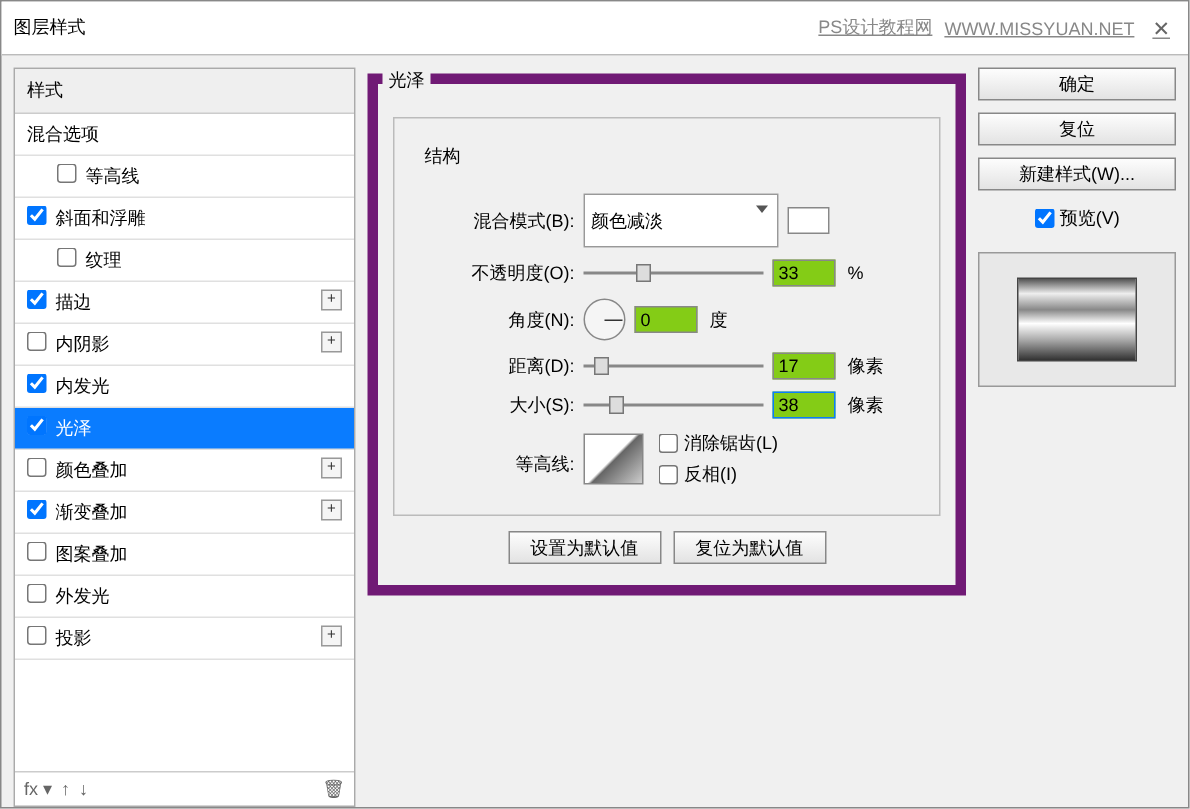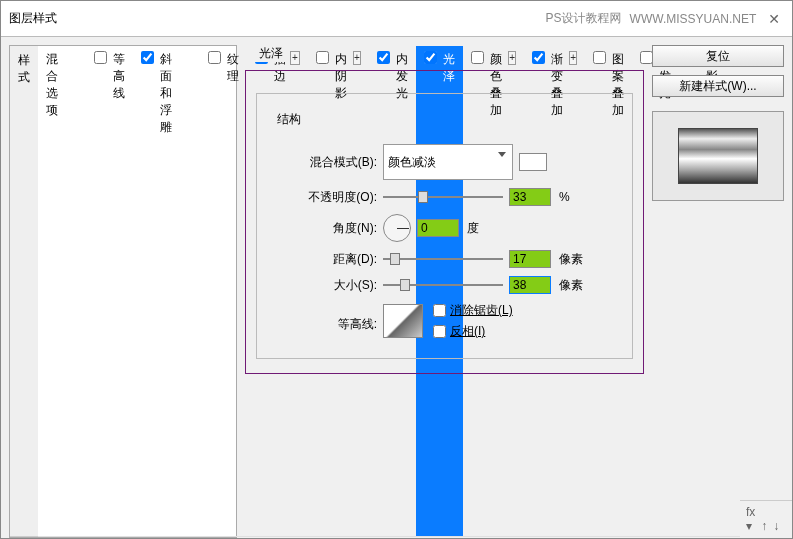--- a/index.html
+++ b/index.html
@@ -1,47 +1,47 @@
 <!DOCTYPE html>
 <html><head>
 <meta charset="utf-8">
 <style>
 *{box-sizing:border-box;margin:0;padding:0;font-family:"Microsoft YaHei","SimSun",sans-serif;font-size:12px;}
 body{background:#f0f0f0;width:793px;height:539px;overflow:hidden;border:1px solid #888;position:relative;}
 .titlebar{height:36px;background:#fff;border-bottom:1px solid #bbb;display:flex;align-items:center;padding:0 8px;justify-content:space-between;}
-.titlebar .right{display:flex;align-items:center;gap:8px;color:#888;font-size:11px;}
+.titlebar .right{display:flex;align-items:center;gap:8px;color:#888;font-size:11px;text-decoration:underline;}
 .close-x{font-size:14px;cursor:pointer;color:#666;padding:0 4px;}
 .body{display:flex;height:calc(100% - 28px);padding:8px;gap:8px;}
-.left-panel{width:228px;display:flex;flex-direction:row;border:1px solid #aaa;background:#fff;}
+.left-panel{width:228px;display:flex;flex-direction:column;border:1px solid #aaa;background:#fff;}
 .lp-header{padding:6px 8px;border-bottom:1px solid #ccc;background:#efefef;}
 .lp-row{display:flex;align-items:flex-start;padding:5px 8px;border-bottom:1px solid #e0e0e0;cursor:pointer;}
 .lp-row.sub{padding-left:28px;}
 .lp-row.sel{background:#0a7cff;color:#fff;}
 .lp-row input[type=checkbox]{margin-right:6px;}
 .lp-row .plus{margin-left:auto;border:1px solid #999;width:14px;height:14px;display:flex;align-items:center;justify-content:center;font-size:10px;line-height:1;background:#f5f5f5;color:#333;}
 .lp-footer{margin-top:auto;border-top:1px solid #ccc;padding:4px 6px;display:flex;align-items:flex-end;gap:6px;color:#666;}
 .lp-footer .spacer{flex:1;}
 .center{flex:1;position:relative;}
 .group-title{position:absolute;top:0;left:10px;background:#f0f0f0;padding:0 4px;z-index:2;}
-.group-box{border:1px solid #701a75;margin-top:25px;padding:14px 10px 14px 10px;}
+.group-box{border:7px solid #701a75;margin-top:4px;padding:14px 10px 14px 10px;}
 .sub-title{margin:-22px 0 8px 6px;display:inline-block;background:#f0f0f0;padding:0 4px;}
 .form-row{display:flex;align-items:center;margin:8px 0;gap:6px;}
 .form-label{width:110px;text-align:right;}
 .select{flex:0 0 130px;height:20px;border:1px solid #999;background:#fff;display:flex;align-items:center;padding:17px 4px;position:relative;}
 .select:after{content:"";position:absolute;right:6px;top:7px;border-left:4px solid transparent;border-right:4px solid transparent;border-top:5px solid #555;}
 .swatch{width:28px;height:18px;border:1px solid #888;background:#fff;}
 .slider{flex:0 0 120px;height:18px;position:relative;}
 .slider .track{position:absolute;top:8px;left:0;right:0;height:2px;background:#888;}
 .slider .thumb{position:absolute;top:3px;width:10px;height:12px;background:#ddd;border:1px solid #777;transform:translateX(-50%);}
 .numbox{width:42px;height:18px;border:1px solid #888;background:#84cc16;padding:0 3px;display:flex;align-items:center;}
 .unit{margin-left:2px;}
 .dial{width:28px;height:28px;border:1px solid #888;border-radius:50%;background:#f5f5f5;position:relative;}
 .dial:after{content:"";position:absolute;left:50%;top:50%;width:12px;height:1px;background:#333;transform-origin:left center;}
 .contour{width:40px;height:34px;border:1px solid #888;background:linear-gradient(135deg,#fff 0%,#fff 48%,#666 52%,#ccc 100%);}
-.chk{display:flex;align-items:center;gap:4px;text-decoration:underline;}
+.chk{display:flex;align-items:center;gap:4px;}
 .btn{height:22px;padding:0 14px;border:1px solid #888;background:linear-gradient(#fdfdfd,#e3e3e3);cursor:pointer;display:inline-flex;align-items:center;justify-content:center;}
 .defaults-row{display:flex;gap:8px;justify-content:center;margin-top:10px;}
 .right-panel{width:132px;display:flex;flex-direction:column;gap:8px;align-items:stretch;padding-top:0;}
 .right-panel .btn{width:100%;}
 .preview-chk{display:flex;align-items:center;gap:4px;justify-content:center;margin-top:2px;}
 .preview-box{height:90px;border:1px solid #999;background:#e8e8e8;display:flex;align-items:center;justify-content:center;margin-top:6px;}
 .preview-inner{width:80px;height:56px;background:linear-gradient(#555,#eee 18%,#888 38%,#fff 55%,#aaa 75%,#333);border:1px solid #444;}
 </style>
 </head>
 <body>
@@ -193,27 +193,42 @@
                 <span>消除锯齿(L)</span>
               </label>
             <label class="chk">
                 <input type="checkbox" style="">
                 <span>反相(I)</span>
               </label>
           </div>
         </div>
       </div>
 
+      <div class="defaults-row">
+        <div class="btn">
+            <span>设置为默认值</span>
+          </div>
+        <div class="btn">
+            <span>复位为默认值</span>
+          </div>
+      </div>
     </div>
   </div>
 
   <div class="right-panel">
     <div class="btn">
+        <span>确定</span>
+      </div>
+    <div class="btn">
         <span>复位</span>
       </div>
     <div class="btn">
         <span>新建样式(W)...</span>
       </div>
+    <label class="preview-chk">
+        <input type="checkbox" checked="" style="">
+        <span>预览(V)</span>
+      </label>
     <div class="preview-box">
         <div class="preview-inner"></div>
       </div>
   </div>
 </div>
 
 </body></html>

